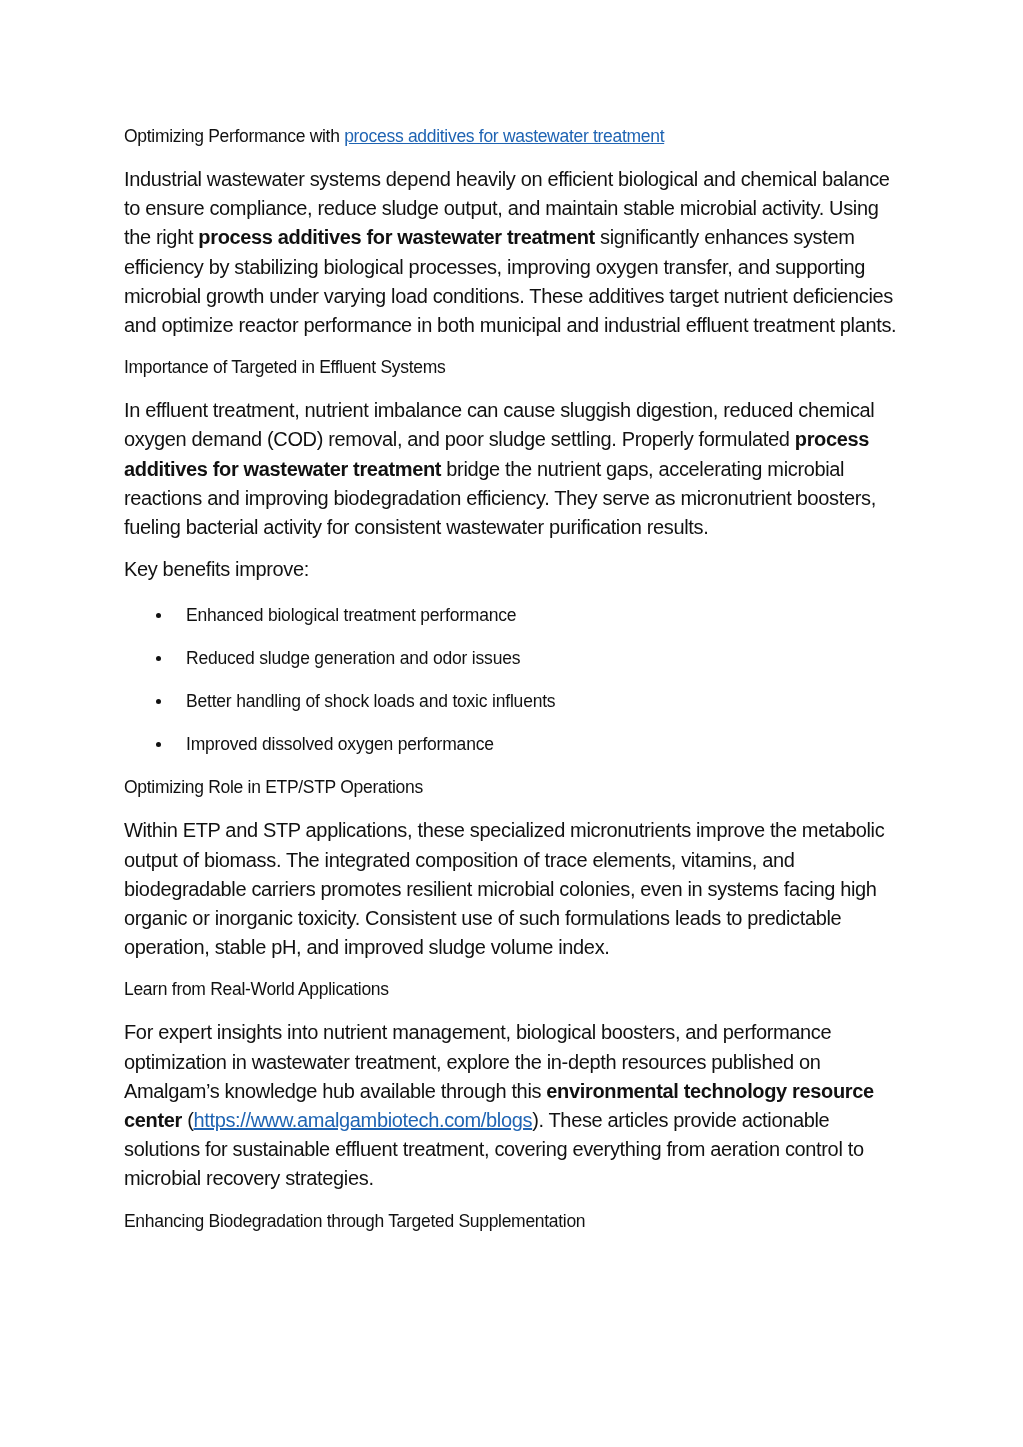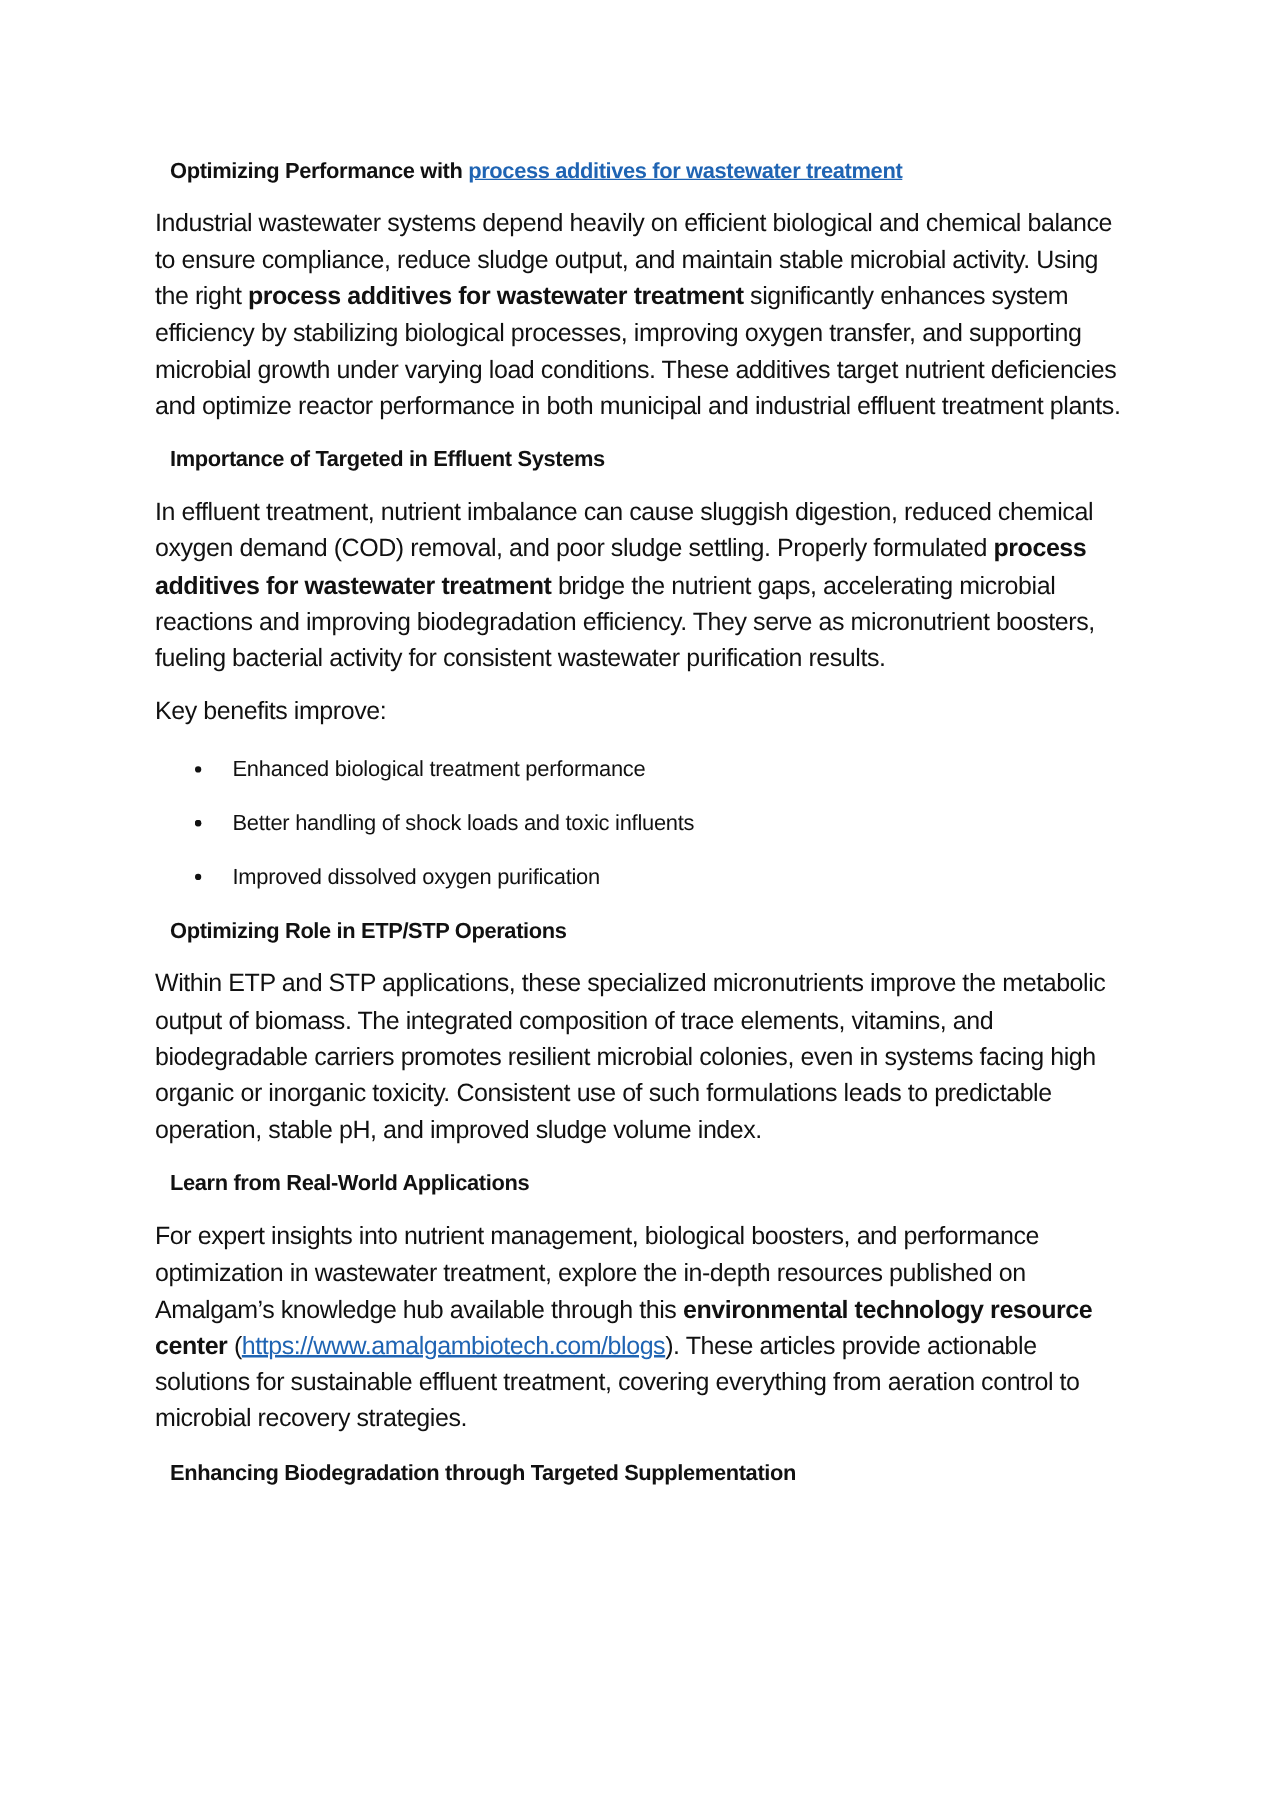--- a/index.html
+++ b/index.html
@@ -15,24 +15,24 @@
       font-family: "Liberation Sans", "DejaVu Sans", sans-serif;
       color: #111111;
     }
     .page {
       position: absolute;
       left: 124px;
       top: 122px;
       width: 780px;
     }
     .heading {
-      font-weight: bold;
+      font-weight: normal;
       font-size: 17.5px;
       line-height: 29px;
-      margin: 0 0 14px 12px;
+      margin: 0 0 14px 0;
       letter-spacing: -0.3px;
     }
     .para {
       font-size: 20px;
       line-height: 29.2px;
       margin: 0 0 13px 0;
       letter-spacing: -0.35px;
     }
     .b { font-weight: bold; }
     a.link {
@@ -74,23 +74,23 @@
   <p class="para"><span>Industrial wastewater systems depend heavily on efficient biological and chemical balance to ensure compliance, reduce sludge output, and maintain stable microbial activity. Using the right </span><span class="b">process additives for wastewater treatment</span><span> significantly enhances system efficiency by stabilizing biological processes, improving oxygen transfer, and supporting microbial growth under varying load conditions. These additives target nutrient deficiencies and optimize reactor performance in both municipal and industrial effluent treatment plants.</span></p>
 
   <div class="heading">Importance of Targeted in Effluent Systems</div>
 
   <p class="para"><span>In effluent treatment, nutrient imbalance can cause sluggish digestion, reduced chemical oxygen demand (COD) removal, and poor sludge settling. Properly formulated </span><span class="b">process additives for wastewater treatment</span><span> bridge the nutrient gaps, accelerating microbial reactions and improving biodegradation efficiency. They serve as micronutrient boosters, fueling bacterial activity for consistent wastewater purification results.</span></p>
 
   <p class="para">Key benefits improve:</p>
 
   <ul class="bullets">
     <li><span class="dot"></span><span>Enhanced biological treatment performance</span></li>
-    <li><span class="dot"></span></li>
+    <li><span class="dot"></span><span>Reduced sludge generation and odor issues</span></li>
     <li><span class="dot"></span><span>Better handling of shock loads and toxic influents</span></li>
-    <li><span class="dot"></span><span>Improved dissolved oxygen purification</span></li>
+    <li><span class="dot"></span><span>Improved dissolved oxygen performance</span></li>
   </ul>
 
   <div class="heading">Optimizing Role in ETP/STP Operations</div>
 
   <p class="para">Within ETP and STP applications, these specialized micronutrients improve the metabolic output of biomass. The integrated composition of trace elements, vitamins, and biodegradable carriers promotes resilient microbial colonies, even in systems facing high organic or inorganic toxicity. Consistent use of such formulations leads to predictable operation, stable pH, and improved sludge volume index.</p>
 
   <div class="heading">Learn from Real-World Applications</div>
 
   <p class="para"><span>For expert insights into nutrient management, biological boosters, and performance optimization in wastewater treatment, explore the in-depth resources published on Amalgam’s knowledge hub available through this </span><span class="b">environmental technology resource center</span><span> (</span><a class="link" href="#">https://www.amalgambiotech.com/blogs</a><span>). These articles provide actionable solutions for sustainable effluent treatment, covering everything from aeration control to microbial recovery strategies.</span></p>
 

